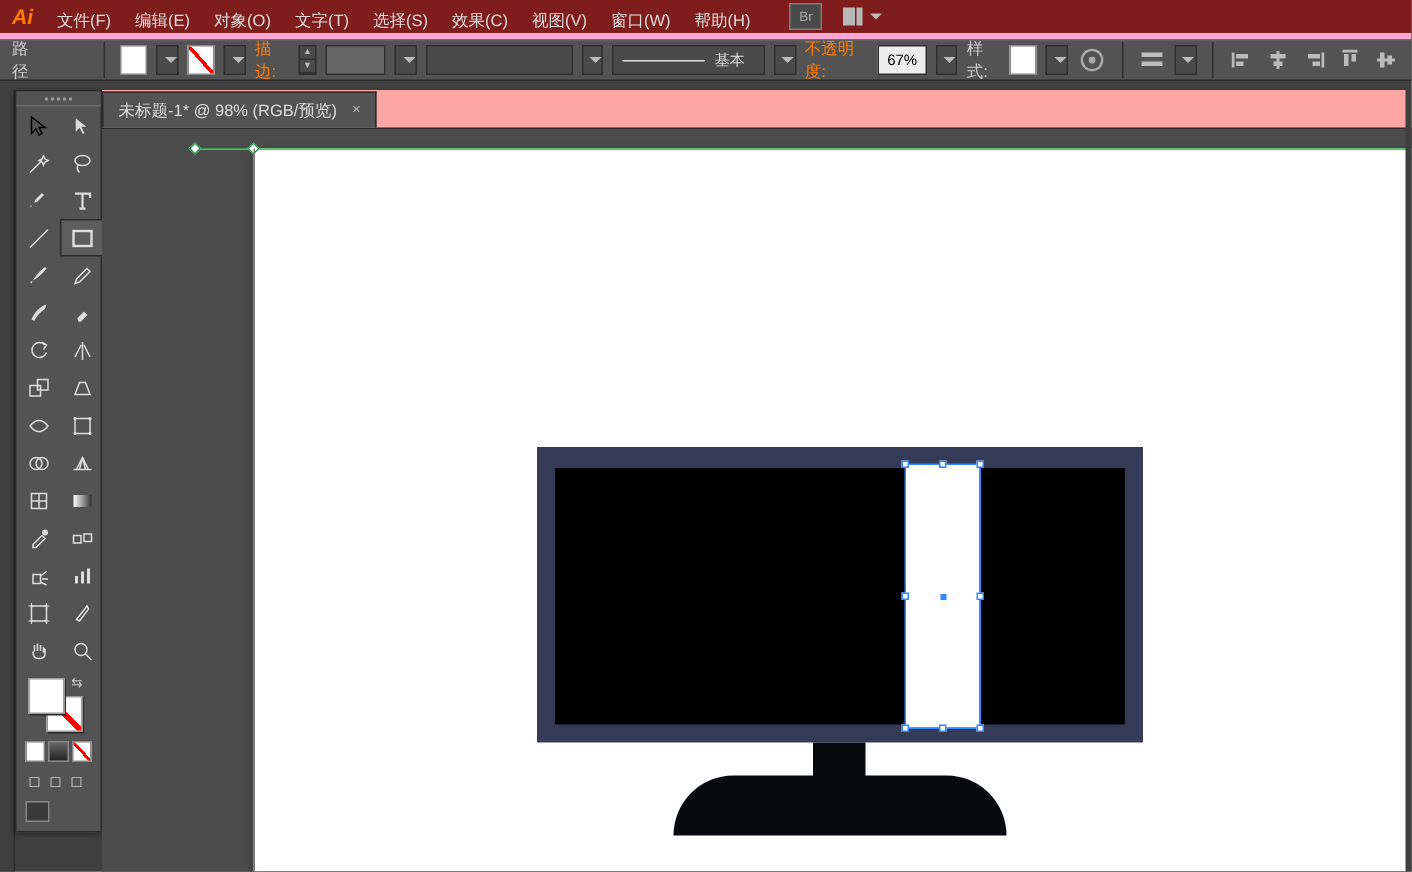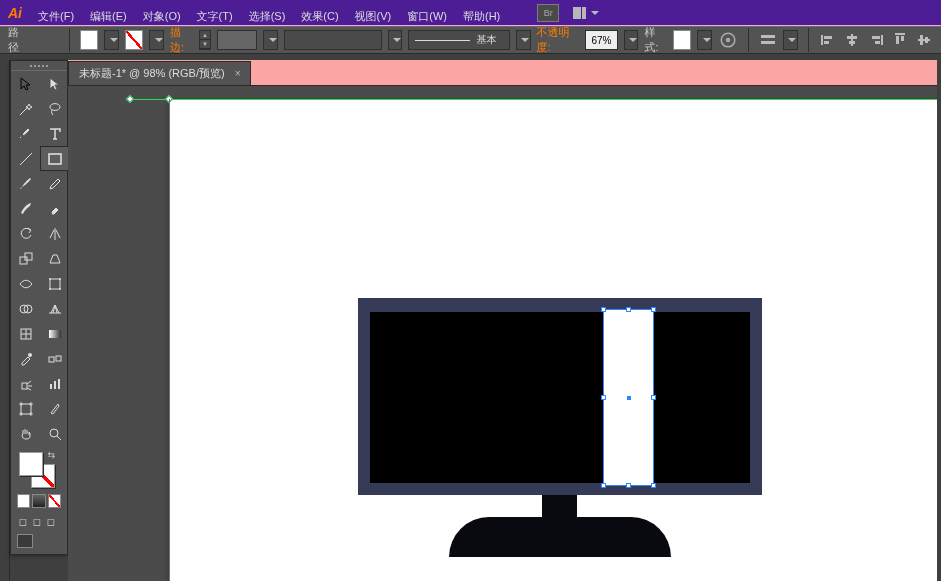--- a/index.html
+++ b/index.html
@@ -1,22 +1,22 @@
 <!DOCTYPE html>
 <html><head>
 <meta charset="utf-8">
 <style>
 html,body{margin:0;padding:0;width:941px;height:581px;background:#3f3f3f;font-family:"Microsoft YaHei","Segoe UI",sans-serif;font-size:11px;color:#ccc;overflow:hidden;-webkit-font-smoothing:antialiased}
 *{box-sizing:border-box}
 
 
-.menubar{height:26px;background:#4c1d95;display:flex;align-items:center;border-bottom:1px solid #f9a8d4}
+.menubar{height:26px;background:#7f1d1d;display:flex;align-items:center;border-bottom:4px solid #f9a8d4}
 .logo{width:30px;height:26px;display:flex;align-items:center;justify-content:center;font-weight:700;font-size:14px;color:#ff7c00;font-style:italic}
 .menu-item{padding:3px 8px;height:26px;line-height:26px;color:#ddd;cursor:default}
-.br-box{margin-left:29px;width:22px;height:18px;border:1px solid #7d7d7d;background:#4a4a4a;color:#a8a8a8;font-size:9px;display:flex;align-items:center;justify-content:center}
+.br-box{margin-left:18px;width:22px;height:18px;border:1px solid #7d7d7d;background:#4a4a4a;color:#a8a8a8;font-size:9px;display:flex;align-items:center;justify-content:center}
 .layout-ico{margin-left:14px;display:flex;align-items:center;gap:1px}
 .layout-ico div{background:#b7b7b7}
 .tri-dn{margin-left:4px;width:0;height:0;border-left:4px solid transparent;border-right:4px solid transparent;border-top:4px solid #bbb}
 
 
 .ctrlbar{height:28px;background:#535353;border-top:1px solid #6a6a6a;border-bottom:1px solid #2a2a2a;display:flex;align-items:center;padding:0 8px;gap:6px}
 .lbl{color:#ccc}
 .lbl-o{color:#ff7c00}
 .sw{width:20px;height:20px;border:1px solid #888;background:#fff;position:relative}
 .sw.none{background:#fff}

